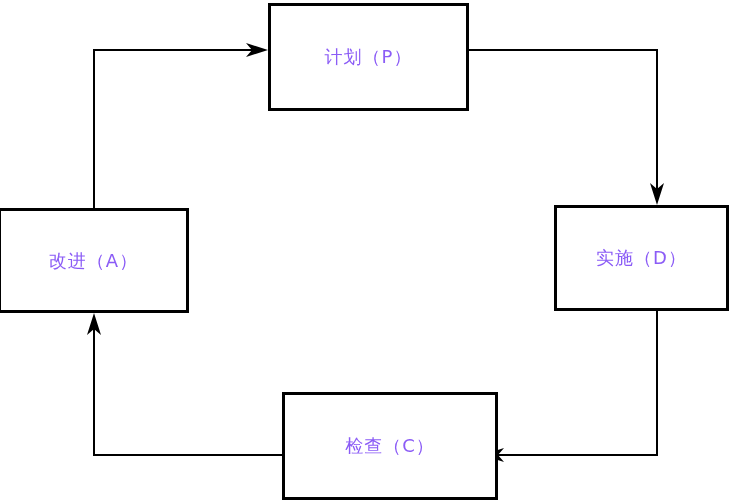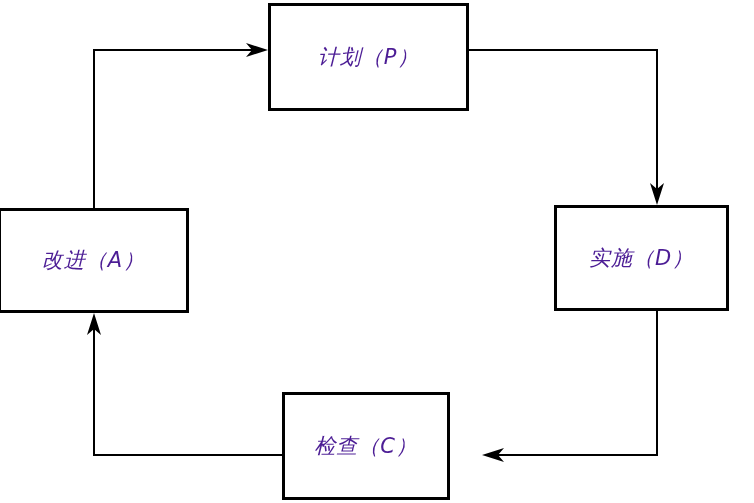--- a/index.html
+++ b/index.html
@@ -22,30 +22,29 @@
     box-sizing: border-box;
     background: #ffffff;
     border: 3px solid #000000;
     display: flex;
     align-items: center;
     justify-content: center;
     z-index: 3;
   }
   .node-label {
     font-family: "DejaVu Sans", "Liberation Sans", sans-serif;
-    font-size: 21px;
-    color: #4c1d95;
+    font-size: 18px;
+    color: #8b5cf6;
     letter-spacing: 1px;
     white-space: nowrap;
     line-height: 1;
-    font-style: italic;
   }
   #node-plan   { left: 268px; top: 3px;   width: 201px; height: 108px; }
   #node-do     { left: 554px; top: 205px; width: 175px; height: 106px; }
-  #node-check  { left: 282px; top: 392px; width: 168px; height: 108px; }
+  #node-check  { left: 282px; top: 392px; width: 216px; height: 108px; }
   #node-act    { left: -2px;  top: 208px; width: 191px; height: 105px; }
 
   .edge-svg {
     position: absolute;
     left: 0;
     top: 0;
     width: 754px;
     height: 503px;
     z-index: 1;
   }

